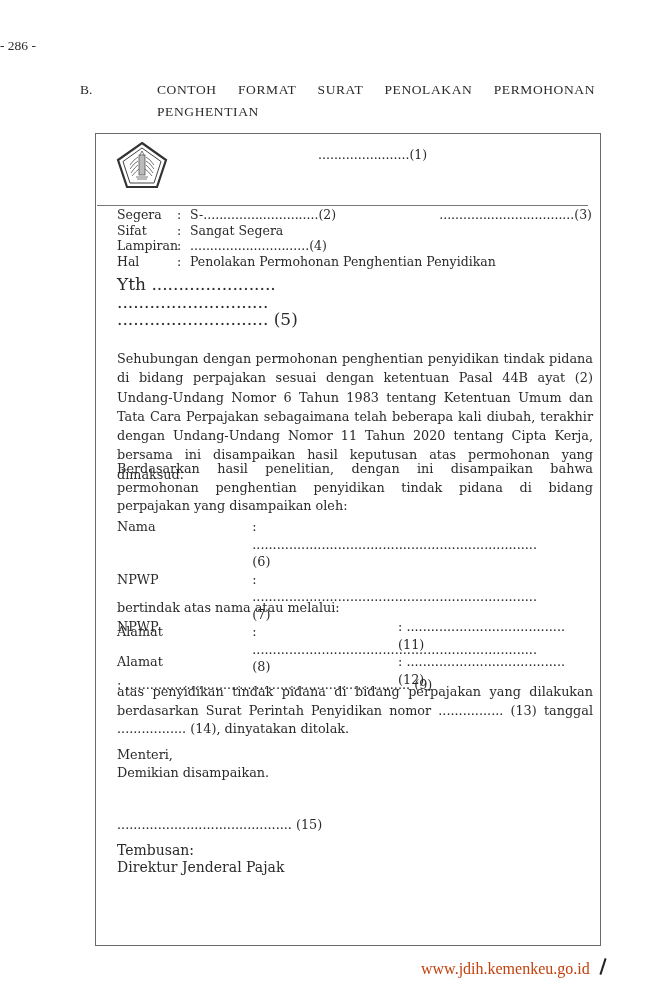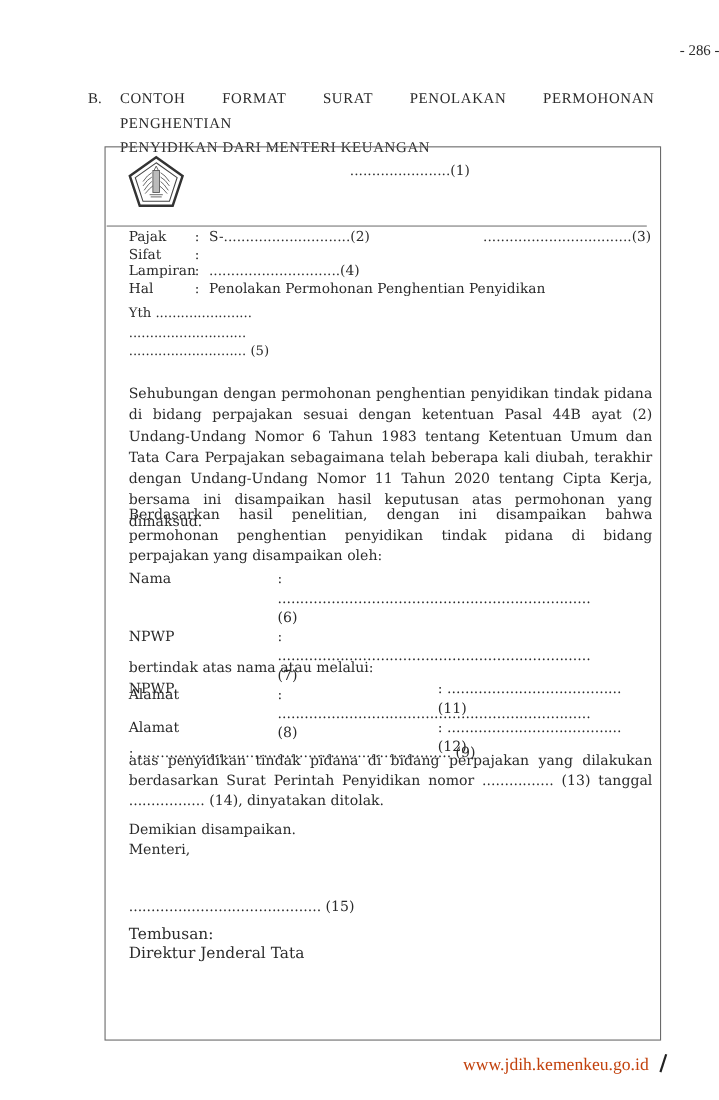--- a/index.html
+++ b/index.html
@@ -13,21 +13,21 @@
       position: relative;
       overflow: hidden;
       font-family: "DejaVu Serif", "Liberation Serif", serif;
       color: #2a2a2a;
     }
     .page-number {
       position: absolute;
       top: 38px;
       left: 0;
       width: 654px;
-      text-align: right;
+      text-align: left;
       font-family: "Liberation Serif", serif;
       font-size: 13.5px;
     }
     .section-heading {
       position: absolute;
       top: 79px;
       left: 80px;
       width: 515px;
       font-family: "Liberation Serif", serif;
       font-size: 13.5px;
@@ -42,20 +42,21 @@
       margin-left: 29px;
       text-align: justify;
       text-align-last: left;
       letter-spacing: 0.6px;
     }
     .section-heading .title .l1 {
       display: block;
       text-align: justify;
       text-align-last: justify;
       word-spacing: 4px;
+      margin-left: 48px;
     }
     .section-heading .title .l2 {
       display: block;
     }
     .letter-box {
       position: absolute;
       left: 95px;
       top: 133px;
       width: 506px;
       height: 813px;
@@ -96,21 +97,21 @@
       height: 15.5px;
     }
     .meta-row .k { width: 60px; }
     .meta-row .c { width: 13px; }
     .meta-row .v { flex: 1; }
     .meta-row .r { text-align: right; }
     .recipient {
       position: absolute;
       left: 117px;
       top: 276px;
-      font-size: 12px;
+      font-size: 17px;
       line-height: 17.5px;
     }
     .para {
       position: absolute;
       left: 117px;
       width: 476px;
       font-size: 12.8px;
       line-height: 19.3px;
       text-align: justify;
     }
@@ -177,21 +178,20 @@
   </style>
 </head>
 <body>
 
 <div class="page-number">- 286 -</div>
 
 <div class="section-heading">
   <span class="letter">B.</span>
   <div class="title">
     <span class="l1">CONTOH FORMAT SURAT PENOLAKAN PERMOHONAN PENGHENTIAN</span>
-    <span class="l2">PENYIDIKAN DARI MENTERI KEUANGAN</span>
   </div>
 </div>
 
 <div class="letter-box"></div>
 
 <div class="logo">
   <svg width="52" height="48" viewBox="0 0 52 48">
     <polygon points="26,2 50,19 41,46 11,46 2,19" fill="#fff" stroke="#333" stroke-width="2.2"></polygon>
     <polygon points="26,7 45,20.5 38,42 14,42 7,20.5" fill="#fff" stroke="#444" stroke-width="1"></polygon>
     <g stroke="#555" stroke-width="0.8" fill="none">
@@ -203,28 +203,29 @@
     </g>
   </svg>
 </div>
 
 <div class="header-place">.......................(1)</div>
 
 <div class="header-divider"></div>
 
 <div class="meta">
   <div class="meta-row">
-    <span class="k">Pajak</span>
+    <span class="k">Segera</span>
     <span class="c">:</span>
     <span class="v">S-.............................(2)</span>
     <span class="r">..................................(3)</span>
   </div>
   <div class="meta-row">
     <span class="k">Sifat</span>
     <span class="c">:</span>
+    <span class="v">Sangat Segera</span>
   </div>
   <div class="meta-row">
     <span class="k">Lampiran</span>
     <span class="c">:</span>
     <span class="v">..............................(4)</span>
   </div>
   <div class="meta-row">
     <span class="k">Hal</span>
     <span class="c">:</span>
     <span class="v">Penolakan Permohonan Penghentian Penyidikan</span>
@@ -270,25 +271,25 @@
   </div>
   <div class="row">
     <span class="k">Alamat</span>
     <span class="v">: ....................................... (12)</span>
   </div>
 </div>
 
 <div class="para p3">atas penyidikan tindak pidana di bidang perpajakan yang dilakukan berdasarkan Surat Perintah Penyidikan nomor ................ (13) tanggal ................. (14), dinyatakan ditolak.</div>
 
 <div class="closing">
+  <div>Menteri,</div>
   <div>Demikian disampaikan.</div>
-  <div>Menteri,</div>
 </div>
 
 <div class="signature">........................................... (15)</div>
 
 <div class="cc">
   <div>Tembusan:</div>
-  <div>Direktur Jenderal Tata</div>
+  <div>Direktur Jenderal Pajak</div>
 </div>
 
 <a class="footer-link">www.jdih.kemenkeu.go.id</a>
 <div class="footer-mark"></div>
 
 </body></html>

